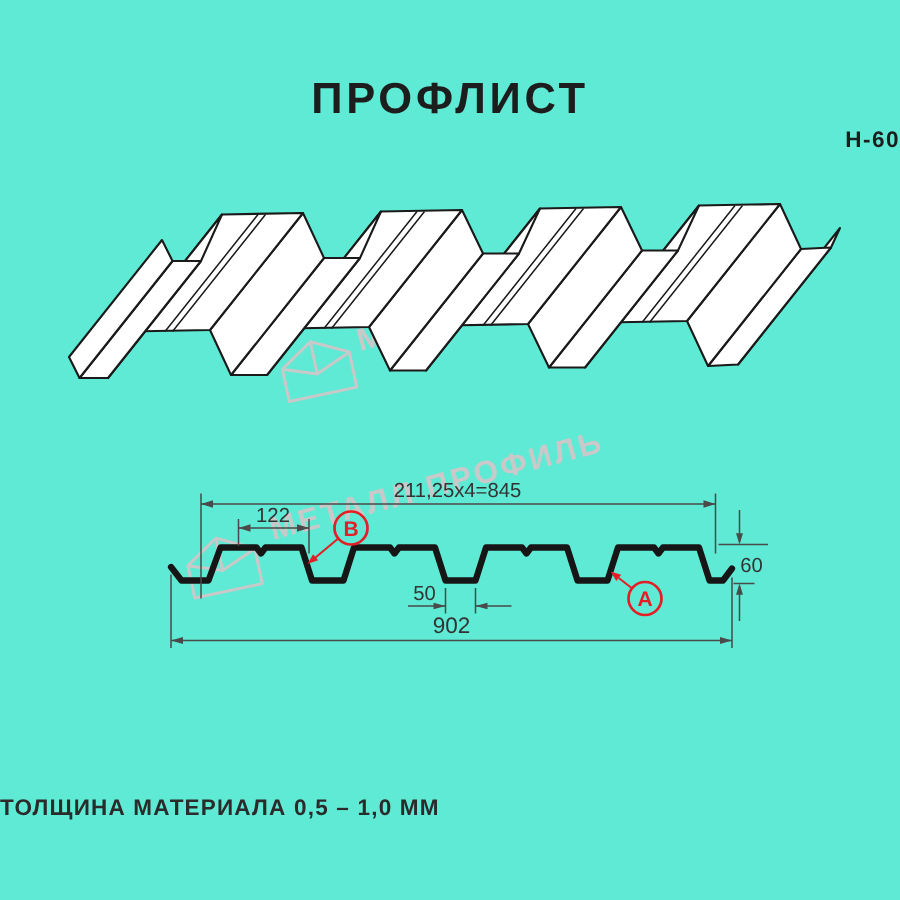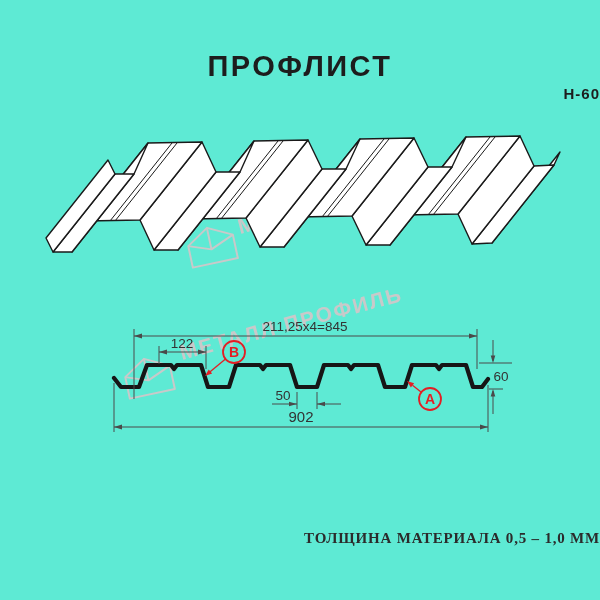--- a/index.html
+++ b/index.html
@@ -9,22 +9,22 @@
   }
   .title{
     position:absolute;left:0;top:50px;width:600px;text-align:center;
     font-size:29px;font-weight:800;letter-spacing:2.5px;color:#1d1d1d;
   }
   .subtitle{
     position:absolute;left:0;top:85px;width:600px;text-align:right;
     font-size:15px;font-weight:700;letter-spacing:1px;color:#1d1d1d;
   }
   .footer{
-    position:absolute;left:0;top:530px;width:600px;text-align:right;
-    font-size:15px;font-weight:700;letter-spacing:0.8px;color:#2b2b2b;font-family:Liberation Serif, serif;
+    position:absolute;left:0;top:530px;width:600px;text-align:left;
+    font-size:15px;font-weight:700;letter-spacing:0.8px;color:#2b2b2b;
   }
   svg{position:absolute;left:0;top:0;}
   .iso-face{fill:#ffffff;stroke:#1a1a1a;stroke-width:1.4;stroke-linejoin:round;}
   .iso-line{fill:none;stroke:#1a1a1a;stroke-width:1;}
   .profile{fill:none;stroke:#161616;stroke-width:4.2;stroke-linejoin:round;stroke-linecap:round;}
   .dim{stroke:#4a4a4a;stroke-width:1;fill:none;}
   .dim-arrow{fill:#4a4a4a;stroke:none;}
   .dim-text{fill:#333333;font-size:13.5px;font-family:"Liberation Sans",sans-serif;}
   .wm{stroke:#c9c9c9;stroke-width:2;fill:none;stroke-linejoin:round;}
   .wm-text{fill:#c9c9c9;font-size:21px;font-weight:700;letter-spacing:2px;font-family:"Liberation Sans",sans-serif;}

